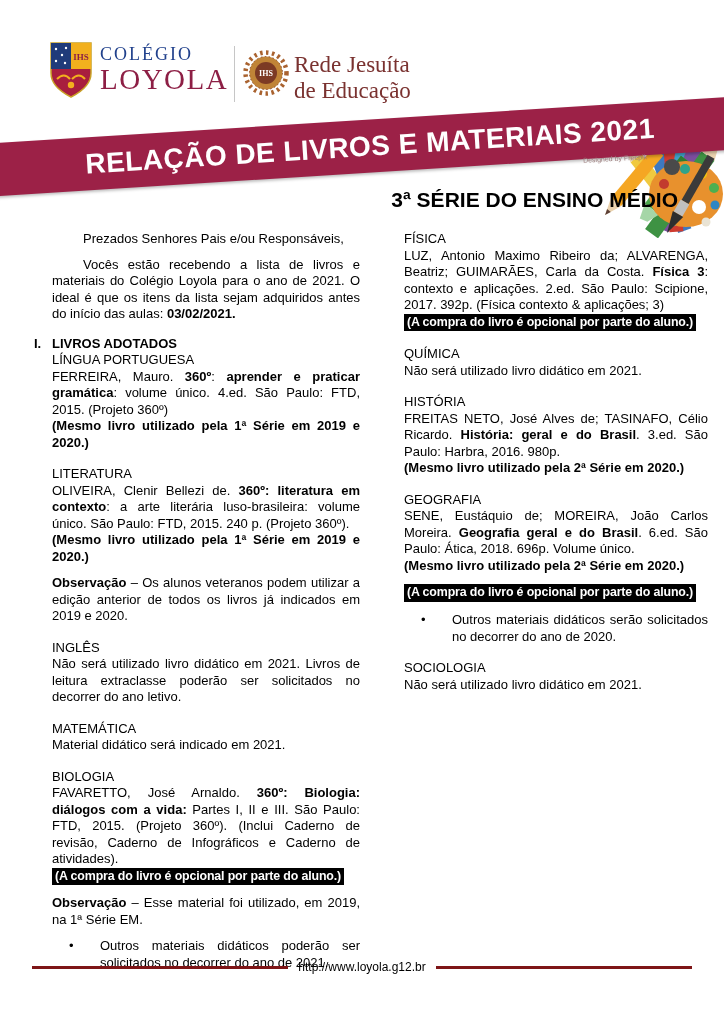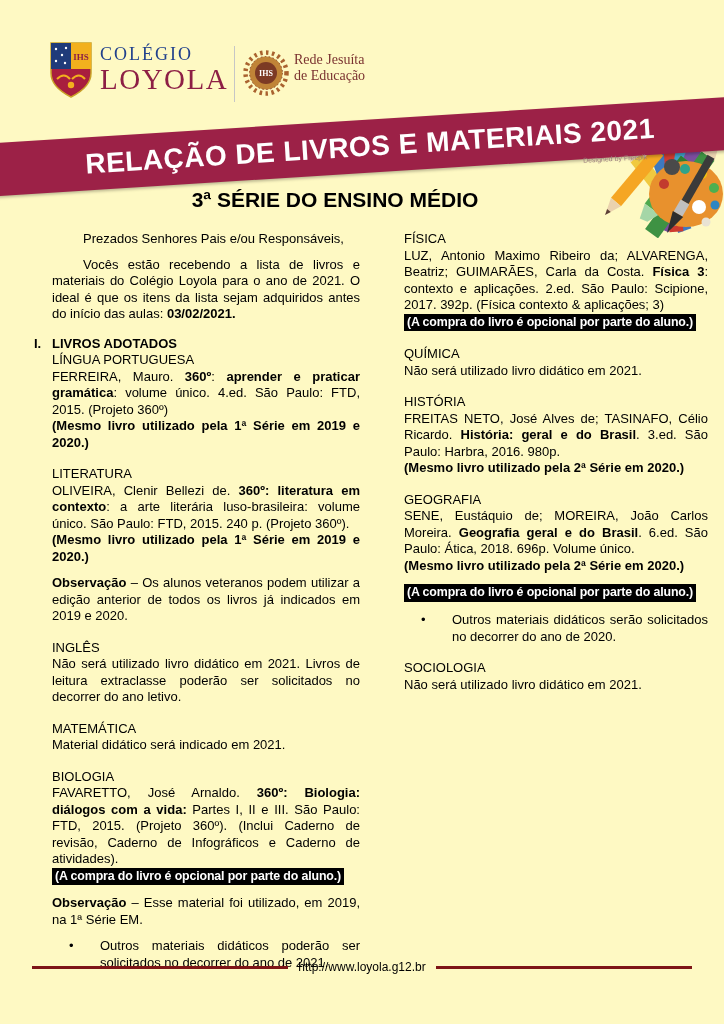--- a/index.html
+++ b/index.html
@@ -1,44 +1,44 @@
 <!DOCTYPE html>
 <html style="--ribbon: #9C2147; --loyola_red: #8D1F45; --colegio_blue: #21418C; --rede_brown: #7A3230; --emblem_bronze: #A9622F; --footer_line: #7E1517; --highlight_black: #000000; --highlight_gray: #D9D9D9;"><head>
 <meta charset="utf-8">
 <style>
   html,body{margin:0;padding:0;background:#e8e8e8;}
-  .page{position:relative;width:724px;height:1024px;background:#fef9c3;margin:0 auto;
+  .page{position:relative;width:724px;height:1024px;background:#ffffff;margin:0 auto;
         font-family:"Liberation Sans",sans-serif;color:#000;overflow:hidden;}
   .b{font-weight:bold;}
   p{margin:0;}
 
   
   .crest{position:absolute;left:50px;top:42px;}
   .school-name{position:absolute;left:100px;top:45px;line-height:1;}
   .school-top{font-family:"Liberation Serif",serif;color:var(--colegio_blue,#21418C);
               font-size:18px;letter-spacing:2px;}
   .school-bottom{font-family:"Liberation Serif",serif;color:var(--loyola_red,#8D1F45);
               font-size:29px;letter-spacing:1.5px;margin-top:2px;}
   .logo-divider{position:absolute;left:234px;top:46px;width:1px;height:56px;background:#c6c6c6;}
   .emblem{position:absolute;left:243px;top:50px;}
   .network-name{position:absolute;left:294px;top:52px;font-family:"Liberation Serif",serif;
-              color:var(--rede_brown,#7A3230);font-size:14px;line-height:1.15;}
+              color:var(--rede_brown,#7A3230);font-size:23px;line-height:1.15;}
 
   
   .ribbon{position:absolute;left:-28px;top:120px;width:782px;height:53px;
           background:var(--ribbon,#9C2147);transform:rotate(-3.6deg);z-index:2;
           display:flex;align-items:center;justify-content:center;
           box-shadow:0 2px 3px rgba(0,0,0,0.25);}
   .ribbon-title{color:#fff;font-weight:bold;font-size:28px;letter-spacing:0.5px;
           white-space:nowrap;padding-left:14px;}
   .credit{position:absolute;left:583px;top:155px;font-size:7px;color:#9a7b7b;z-index:3;
           transform:rotate(-3deg);}
   .art{position:absolute;right:0;top:4px;z-index:1;}
 
-  .subtitle{position:absolute;top:188px;left:0;width:670px;text-align:center;
+  .subtitle{position:absolute;top:188px;left:8px;width:670px;text-align:right;
           font-weight:bold;font-size:21px;z-index:3;}
 
   
   .body-columns{position:absolute;top:231px;left:0;display:flex;gap:44px;
           padding:0 24px 0 52px;font-size:13px;line-height:1.27;text-align:justify;}
   .col-left{width:308px;flex:none;}
   .col-right{width:304px;flex:none;}
   .salutation{text-indent:31px;text-align:left;margin:0 0 9px;}
   .intro{text-indent:31px;margin:0 0 13px;}
   .list-heading{font-weight:bold;position:relative;margin:0;}

